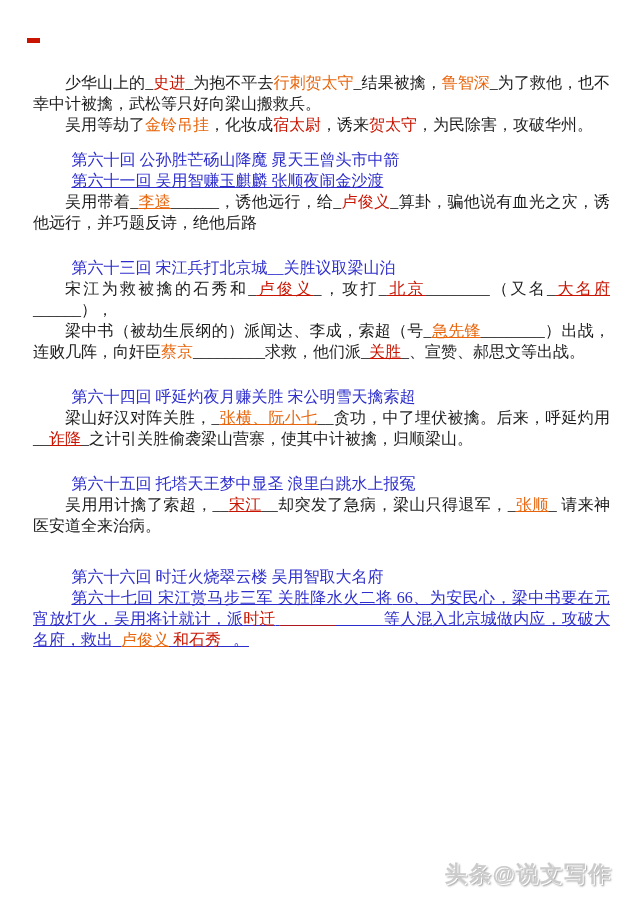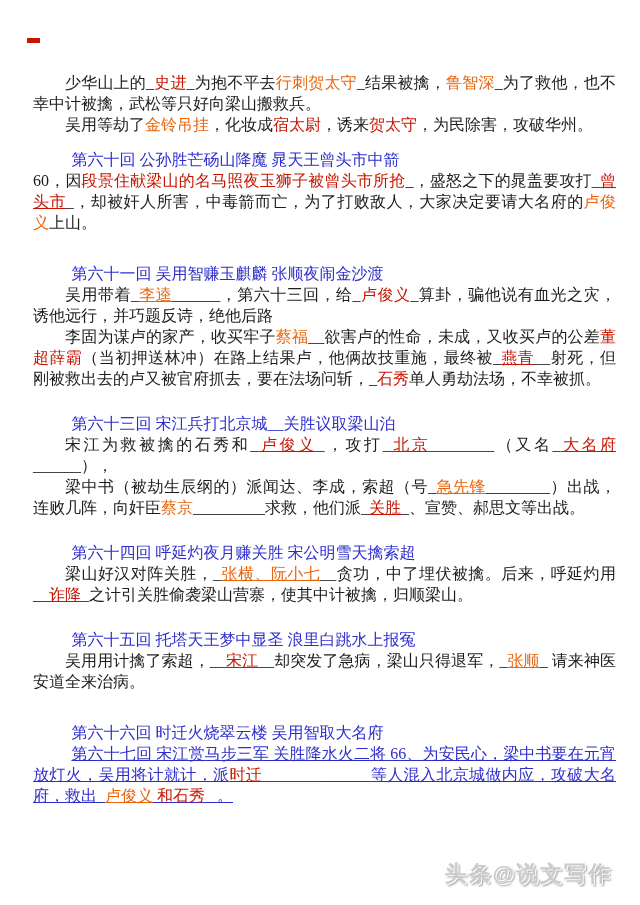--- a/index.html
+++ b/index.html
@@ -6,21 +6,21 @@
   .page{
     position:relative;
     width:640px;height:905px;
     background:#ffffff;
     overflow:hidden;
     font-family:"Liberation Serif","DejaVu Serif",serif;
     color:var(--black,#1c1c1c);
   }
   .doc{
     position:absolute;
-    top:72px;left:33px;right:24px;
+    top:72px;left:33px;right:30px;
     font-size:16px;
     line-height:21px;
     text-align:justify;
   }
   .block{margin:0;}
   .p{text-indent:2em;}
   .p-flush{text-indent:0;}
   .h{text-indent:2.4em;color:var(--blue,#2e2ecc);}
   .h{margin-top:24px;}
   .h + .h{margin-top:0;text-decoration:underline;}
@@ -48,24 +48,22 @@
 </style>
 </head>
 <body>
 
 <div class="page">
   <div class="red-mark"></div>
   <div class="doc" id="doc">
       <div class="block p"><span>少华山上的_</span><span class="c-red">史进</span><span>_为抱不平去</span><span class="c-orange">行刺贺太守</span><span>_结果被擒，</span><span class="c-orange">鲁智深</span><span>_为了救他，也不幸中计被擒，武松等只好向梁山搬救兵。</span></div>
       <div class="block p"><span>吴用等劫了</span><span class="c-orange">金铃吊挂</span><span>，化妆成</span><span class="c-red">宿太尉</span><span>，诱来</span><span class="c-red">贺太守</span><span>，为民除害，攻破华州。</span></div>
       <div class="block h gap-small"><span class="c-blue">第六十回  公孙胜芒砀山降魔  晁天王曾头市中箭</span></div>
-      <div class="block p-flush"><span>60，因</span><span class="c-red">段景住献梁山的名马照夜玉狮子被曾头市所抢</span><span>_，盛怒之下的晁盖要攻打_</span><span class="c-red u">曾头市</span><span>_，却被奸人所害，中毒箭而亡，为了打败敌人，大家决定要请大名府的</span><span class="c-orange">卢俊义</span><span>上山。</span></div>
       <div class="block h gap-large"><span class="c-blue">第六十一回  吴用智赚玉麒麟  张顺夜闹金沙渡</span></div>
-      <div class="block p"><span>吴用带着_</span><span class="c-orange u">李逵</span><span>______，第六十三回，给_</span><span class="c-red">卢俊义</span><span>_算卦，骗他说有血光之灾，诱他远行，并巧题反诗，绝他后路</span></div>
-      <div class="block p"><span>李固为谋卢的家产，收买牢子</span><span class="c-orange">蔡福</span><span>__欲害卢的性命，未成，又收买卢的公差</span><span class="c-red">董超薛霸</span><span>（当初押送林冲）在路上结果卢，他俩故技重施，最终被_</span><span class="c-red u">燕青</span><span>__射死，但刚被救出去的卢又被官府抓去，要在法场问斩，_</span><span class="c-red">石秀</span><span>单人勇劫法场，不幸被抓。</span></div>
+      <div class="block p"><span>吴用带着_</span><span class="c-orange u">李逵</span><span>______，诱他远行，给_</span><span class="c-red">卢俊义</span><span>_算卦，骗他说有血光之灾，诱他远行，并巧题反诗，绝他后路</span></div>
       <div class="block h"><span class="c-blue">第六十三回  宋江兵打北京城__关胜议取梁山泊</span></div>
       <div class="block p"><span>宋江为救被擒的石秀和_</span><span class="c-red u">卢俊义</span><span>_，攻打_</span><span class="c-red u">北京</span><span>________（又名_</span><span class="c-red u">大名府</span><span>______），</span></div>
       <div class="block p"><span>梁中书（被劫生辰纲的）派闻达、李成，索超（号_</span><span class="c-orange u">急先锋</span><span>________）出战，连败几阵，向奸臣</span><span class="c-orange">蔡京</span><span>_________求救，他们派_</span><span class="c-red u">关胜</span><span>_、宣赞、郝思文等出战。</span></div>
       <div class="block h"><span class="c-blue">第六十四回  呼延灼夜月赚关胜  宋公明雪天擒索超</span></div>
       <div class="block p"><span>梁山好汉对阵关胜，_</span><span class="c-orange u">张横、阮小七</span><span>__贪功，中了埋伏被擒。后来，呼延灼用__</span><span class="c-red u">诈降</span><span>_之计引关胜偷袭梁山营寨，使其中计被擒，归顺梁山。</span></div>
       <div class="block h"><span class="c-blue">第六十五回  托塔天王梦中显圣  浪里白跳水上报冤</span></div>
       <div class="block p"><span>吴用用计擒了索超，__</span><span class="c-red u">宋江</span><span>__却突发了急病，梁山只得退军，_</span><span class="c-orange u">张顺</span><span>_ 请来神医安道全来治病。</span></div>
       <div class="block h gap-large"><span class="c-blue">第六十六回  时迁火烧翠云楼  吴用智取大名府</span></div>
       <div class="block h"><span class="c-blue">第六十七回  宋江赏马步三军  关胜降水火二将</span><span> 66、为安民心，梁中书要在元宵放灯火，吴用将计就计，派</span><span class="c-red">时迁</span><span> </span><span class="c-red">_______</span><span>______</span><span>等人混入北京城做内应，攻破大名府，救出_</span><span class="c-orange u">卢俊义</span><span> </span><span class="c-red">和石秀</span><span>_ 。</span></div>
       <div class="block p"></div>

